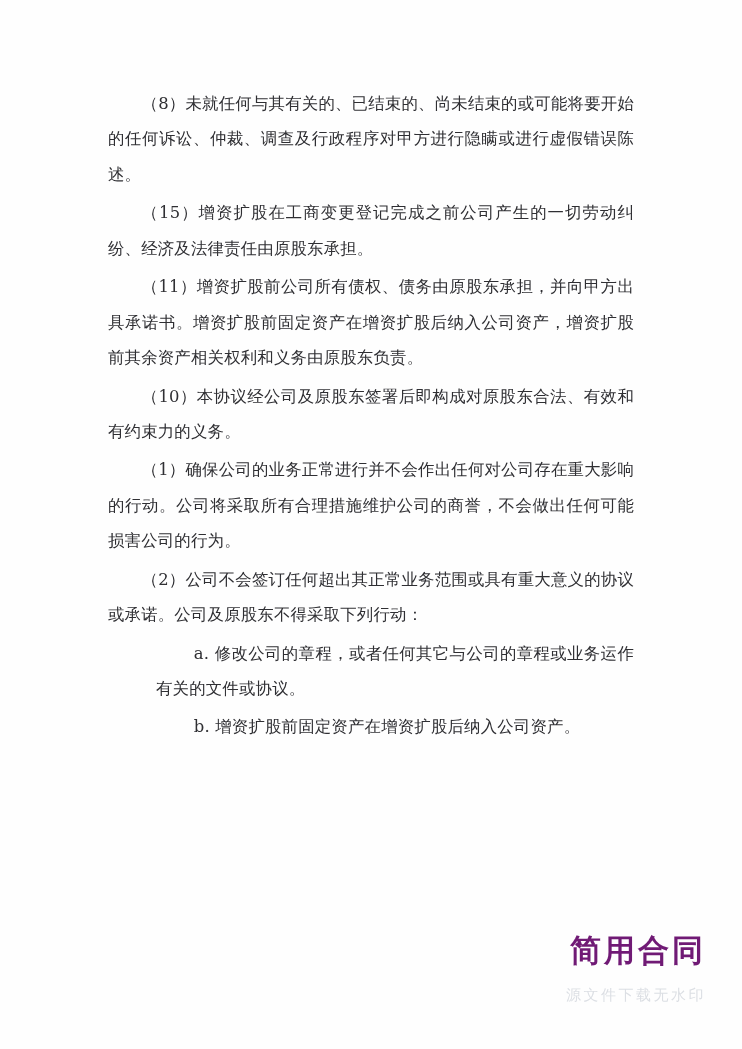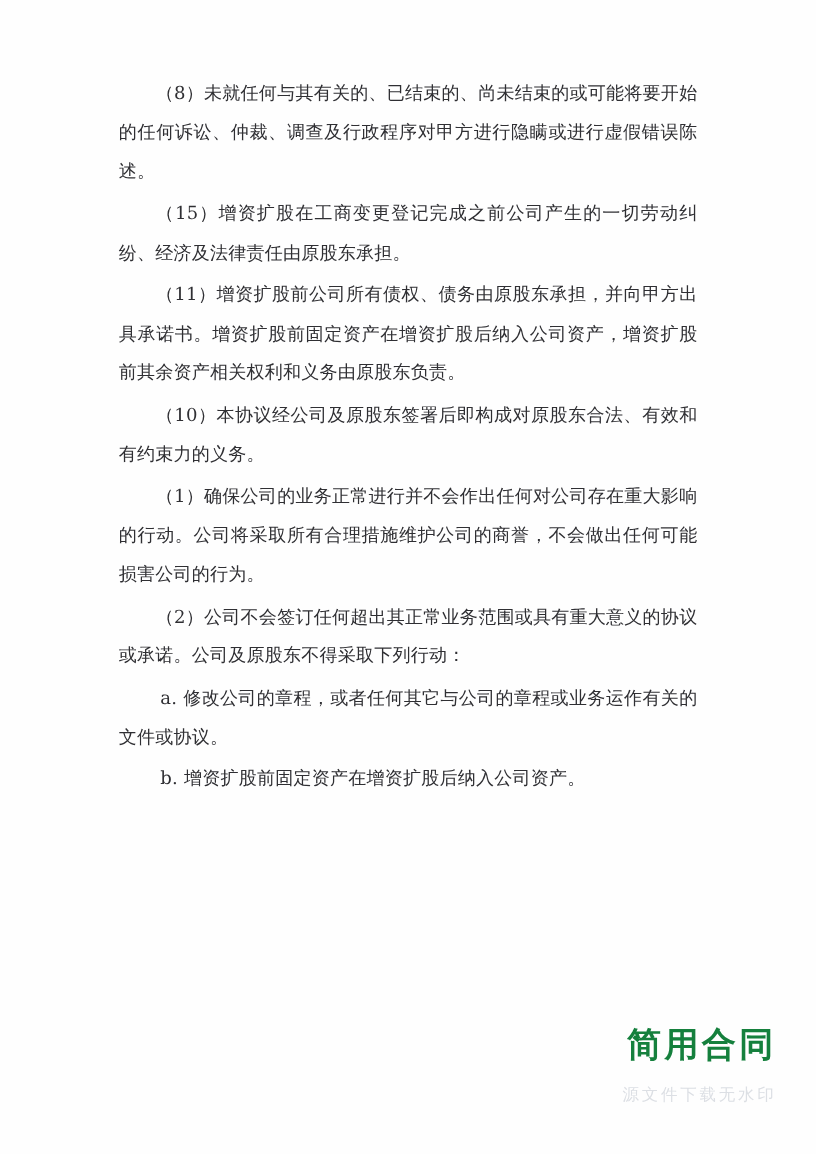--- a/index.html
+++ b/index.html
@@ -12,53 +12,54 @@
     background: #ffffff;
     font-family: "DejaVu Serif", "Liberation Serif", serif;
     overflow: hidden;
   }
   .page {
     position: relative;
     width: 742px;
     height: 1049px;
     box-sizing: border-box;
     background: #fefefe;
-    padding: 67px 108px 0 108px;
+    padding: 86px 108px 0 108px;
   }
   .doc-body {
     position: relative;
     z-index: 2;
   }
   .para {
     font-size: 16.4px;
     line-height: 2.16;
     color: #2f2f33;
     text-align: justify;
     text-justify: inter-ideograph;
     margin: 0 0 3px 0;
     letter-spacing: 0.2px;
     text-indent: 2.05em;
   }
   .para.indent-small {
     text-indent: 2.3em;
+    margin-left: 48px;
   }
   .watermark {
     position: absolute;
     right: 36px;
     bottom: 44px;
     z-index: 1;
     text-align: right;
     user-select: none;
     pointer-events: none;
   }
   .watermark-main {
     font-family: "DejaVu Sans", "Liberation Sans", sans-serif;
     font-size: 31px;
     font-weight: bold;
-    color: #15803d;
+    color: #701a75;
     letter-spacing: 3px;
     line-height: 1.15;
   }
   .watermark-sub {
     font-family: "DejaVu Sans", "Liberation Sans", sans-serif;
     font-size: 15px;
     color: #dcdfe4;
     letter-spacing: 2.5px;
     margin-top: 17px;
   }

